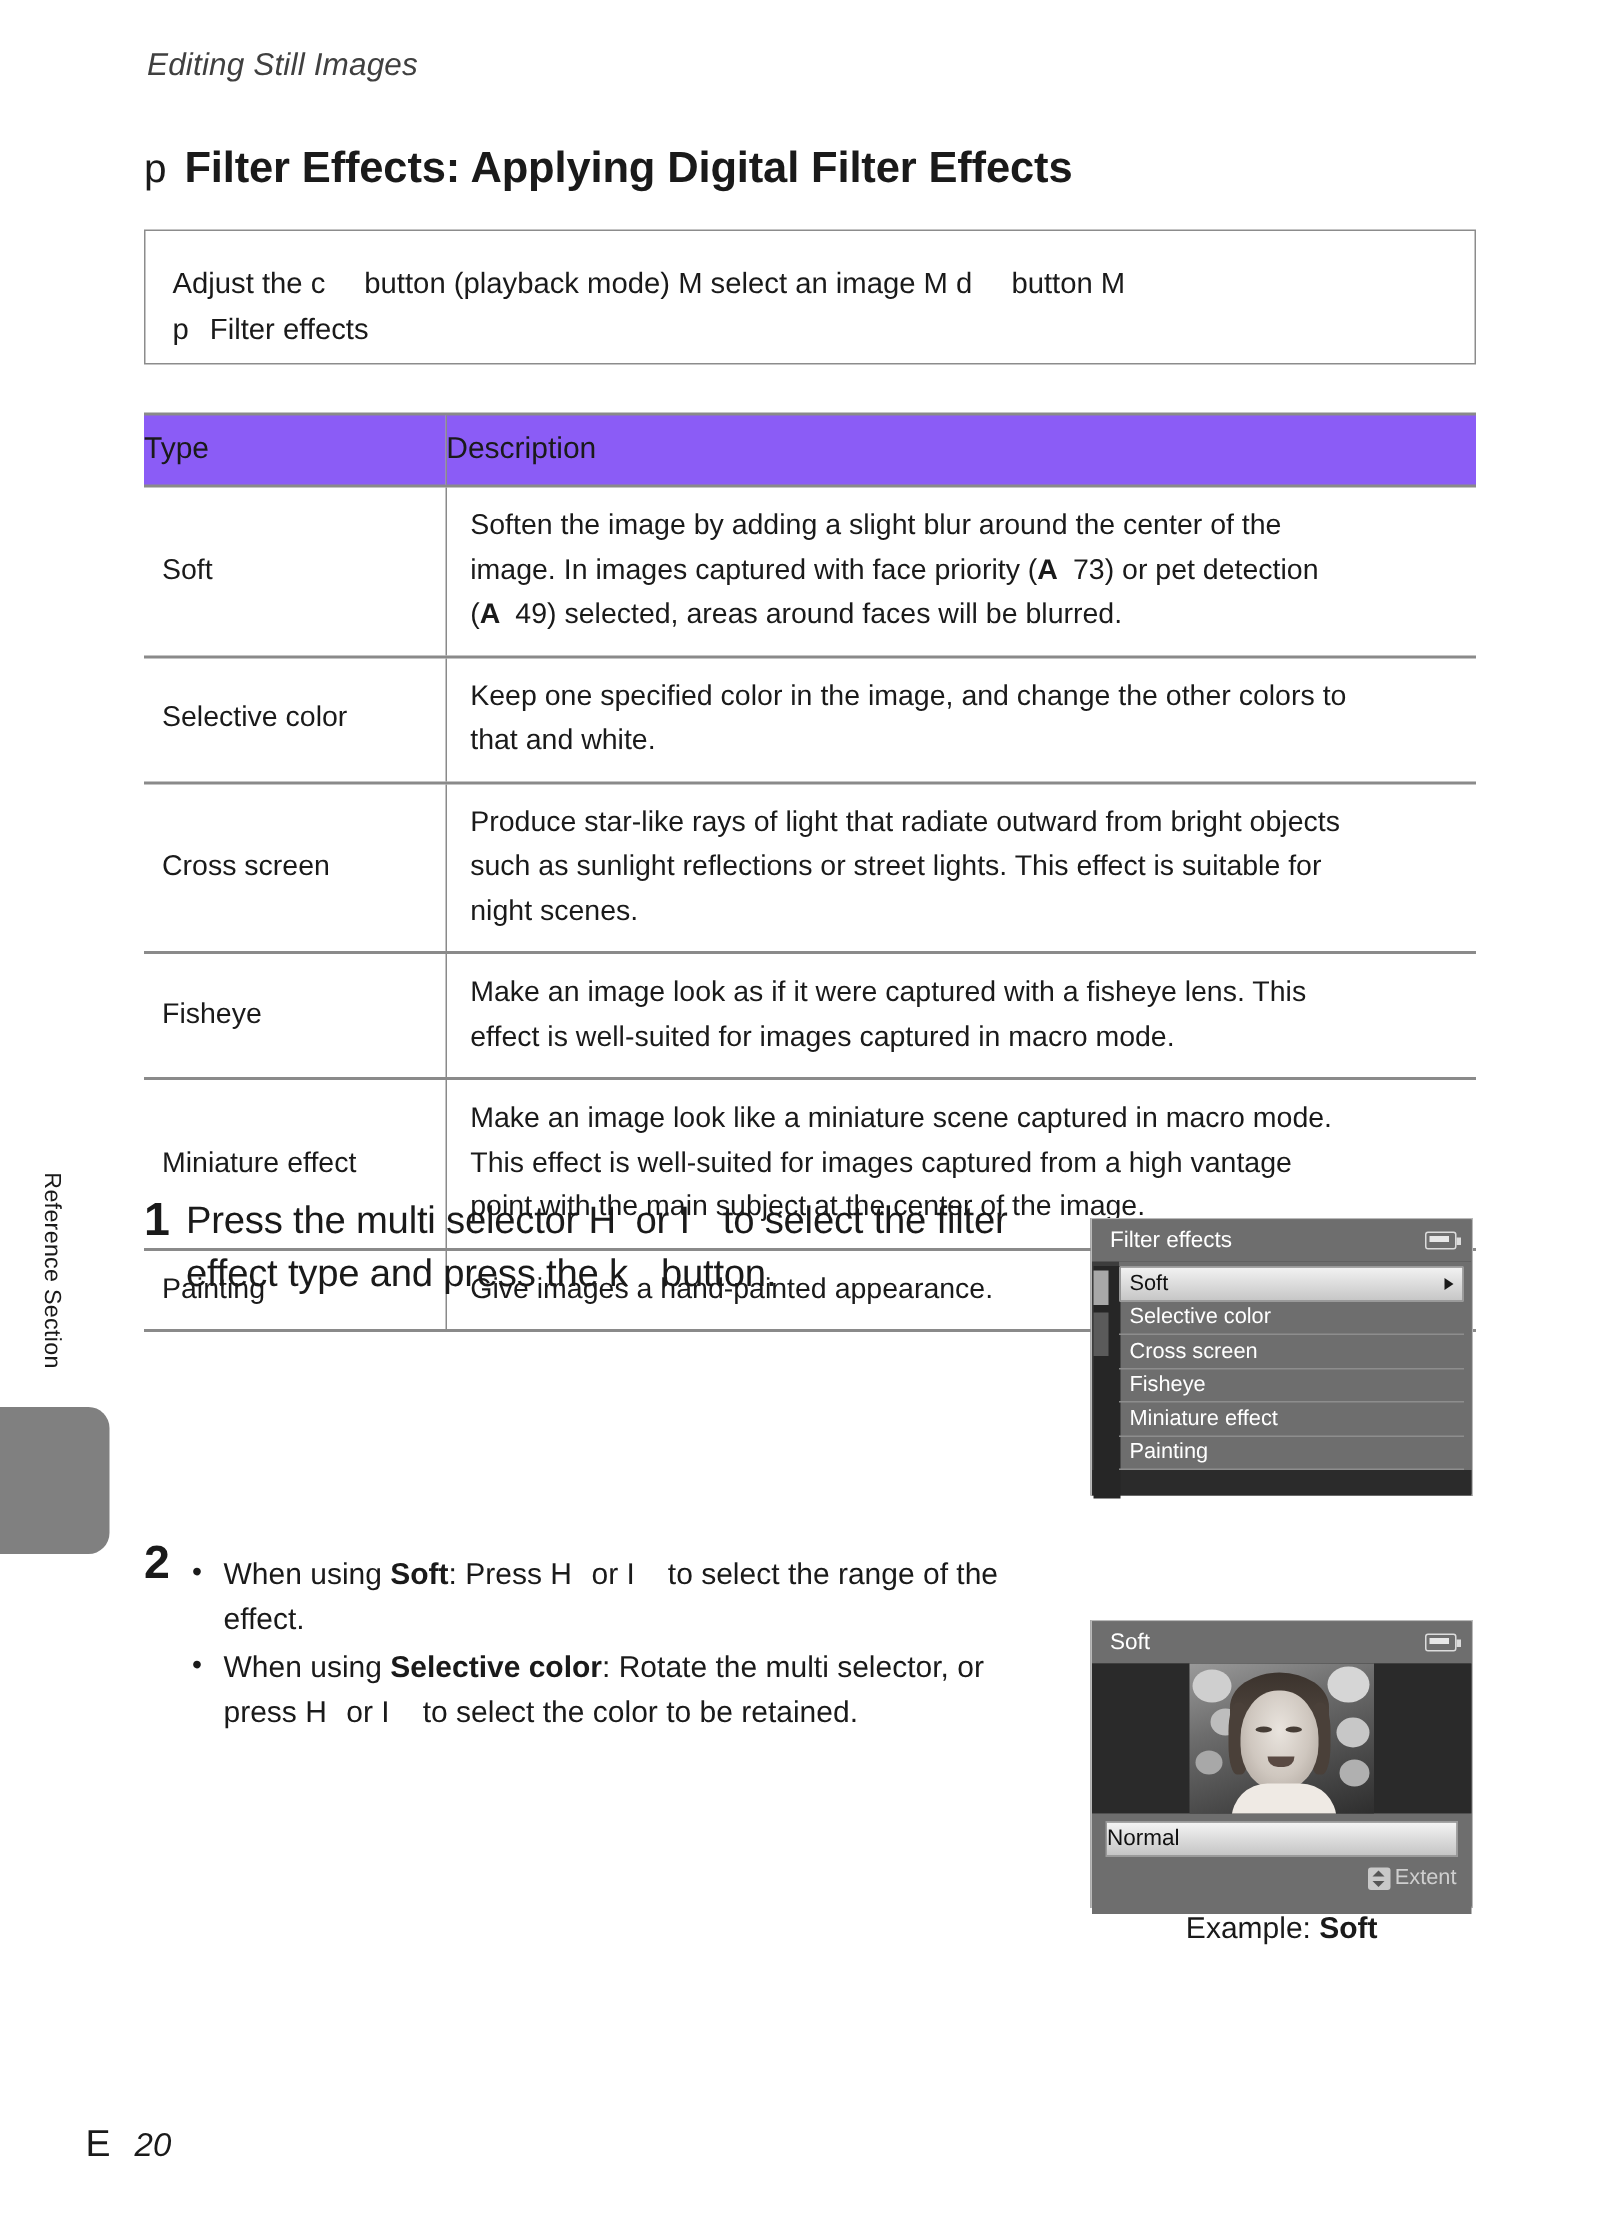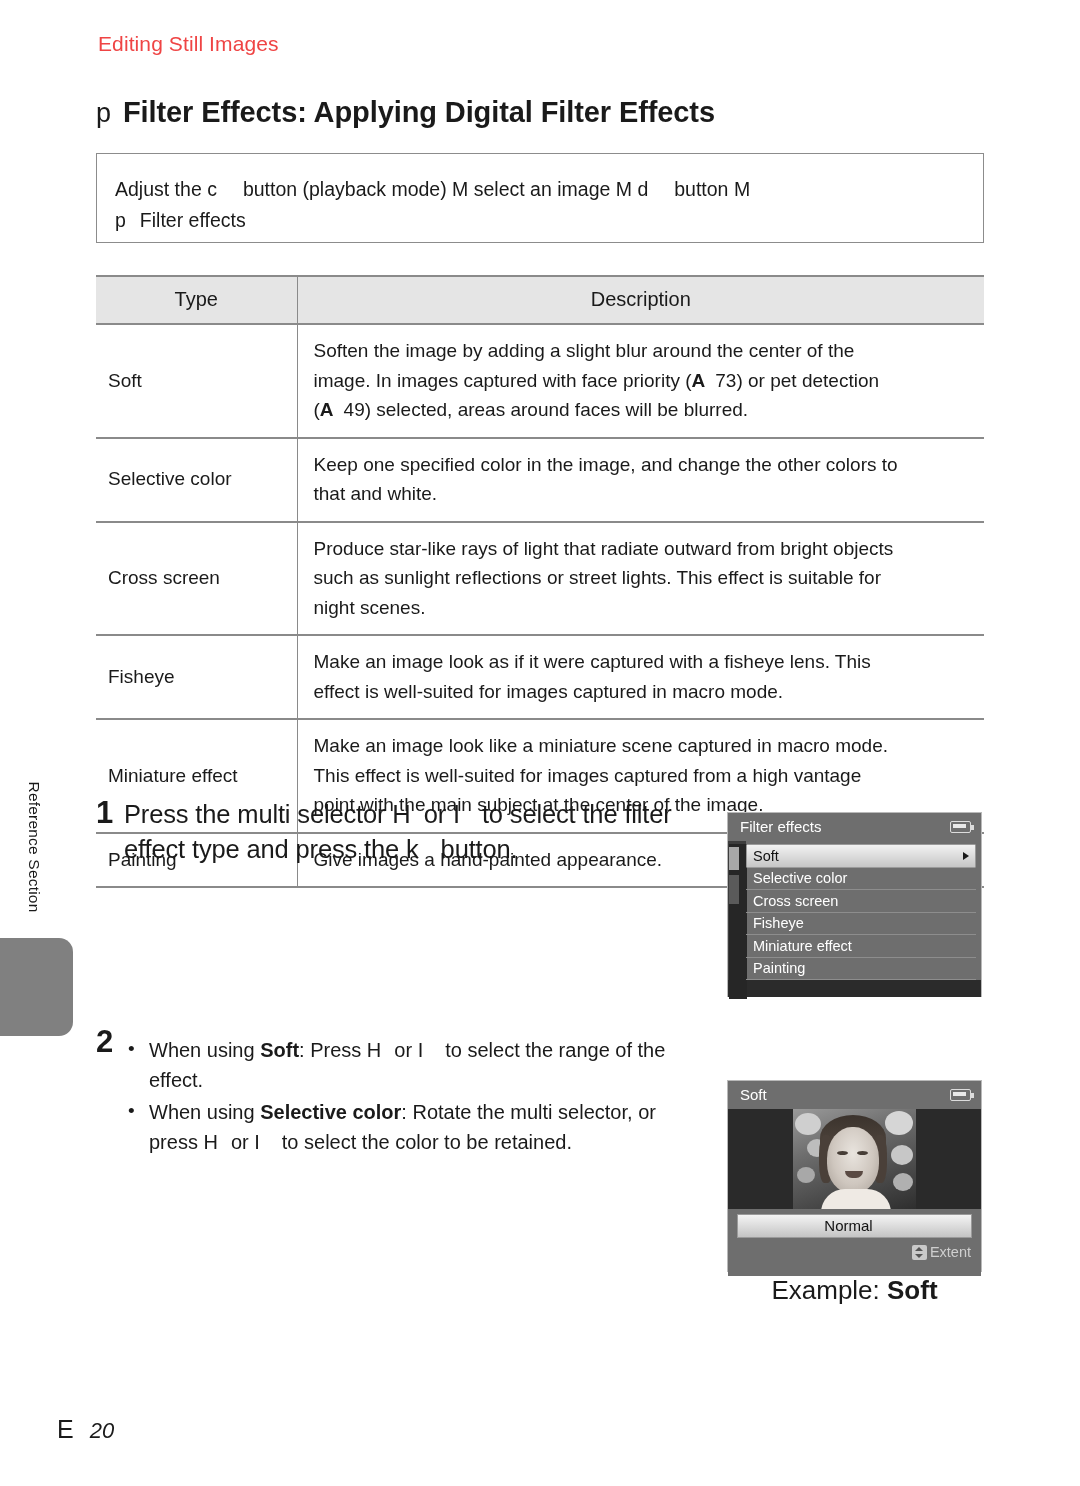--- a/index.html
+++ b/index.html
@@ -8,21 +8,21 @@
     background:#ffffff;
     font-family:"Liberation Sans", sans-serif;
     color:#1a1a1a;
     position:relative;
     overflow:hidden;
   }
 
   
   .runhead {
     position:absolute; left:98px; top:32px;
-    font-size:21px; letter-spacing:.1px; color:#ef4444;
+    font-size:21px; letter-spacing:.1px; color:#404040;font-style:italic;
   }
 
   
   .page-title {
     position:absolute; left:96px; top:96px;
     font-size:29px; font-weight:bold; letter-spacing:-.1px;
     white-space:nowrap;
   }
   .page-title .sym {
     font-weight:normal; font-size:27px; padding-right:12px;
@@ -37,27 +37,27 @@
   }
   .path-box .sp { display:inline-block; width:14px; }
   .path-box .sp-wide { display:inline-block; width:26px; }
 
   
   .tbl {
     position:absolute; left:96px; top:275px; width:888px;
     border-collapse:collapse; font-size:19px;
   }
   .tbl th {
-    background:#e5e5e5;
+    background:#8b5cf6;
     border-top:2.5px solid #8a8a8a;
     border-bottom:2.5px solid #8a8a8a;
     font-weight:normal;
     font-size:20px;
     padding:11px 0 12px 0;
-    text-align:center;
+    text-align:left;
   }
   .tbl th.c1 { width:201px; border-right:1.6px solid #8a8a8a; }
   .tbl td {
     border-bottom:2.2px solid #8a8a8a;
     padding:11px 0 12px 0;
     vertical-align:top;
     line-height:29.5px;
   }
   .tbl td.c1 {
     width:201px; padding-left:12px; padding-right:6px;
@@ -210,21 +210,21 @@
     background:#5a4a43; border-radius:0 0 9px 9px;
   }
   #cam2 .body {
     position:absolute; left:28px; top:80px; width:70px; height:24px;
     background:#efeae4; border-radius:28px 28px 0 0;
   }
   #cam2 .slider-row { padding:5px 9px 0 9px; background:#6e6e6e; }
   #cam2 .slider {
     background:linear-gradient(#f4f4f4,#c4c4c4);
     border:1px solid #9a9a9a;
-    text-align:center; font-size:15px; color:#111;
+    font-size:15px; color:#111;
     padding:2px 12px 3px 0;
   }
   #cam2 .hint {
     background:#6e6e6e; color:#cfcfcf; font-size:14.5px;
     text-align:right; padding:6px 10px 0 0;
     display:flex; align-items:center; justify-content:flex-end; gap:3px;
   }
   .ud-icon {
     display:inline-block; width:15px; height:15px;
     background:#c9c9c9; border-radius:2px; position:relative;
@@ -236,21 +236,21 @@
   }
   .ud-icon:after {
     content:""; position:absolute; left:3.5px; bottom:2px;
     width:0; height:0; border-top:4px solid #555;
     border-left:4px solid transparent; border-right:4px solid transparent;
   }
   #cam2 .foot2 { height:16px; background:#6e6e6e; }
 
   .caption {
     position:absolute; left:727px; top:1275px; width:255px;
-    text-align:center; font-size:26px;
+    text-align:center; font-size:20px;
   }
   .caption b { font-weight:bold; }
 
   
   .folio {
     position:absolute; left:57px; top:1415px;
     font-size:25px;
   }
   .folio .pg { font-style:italic; font-size:22px; padding-left:16px; }
 </style>

